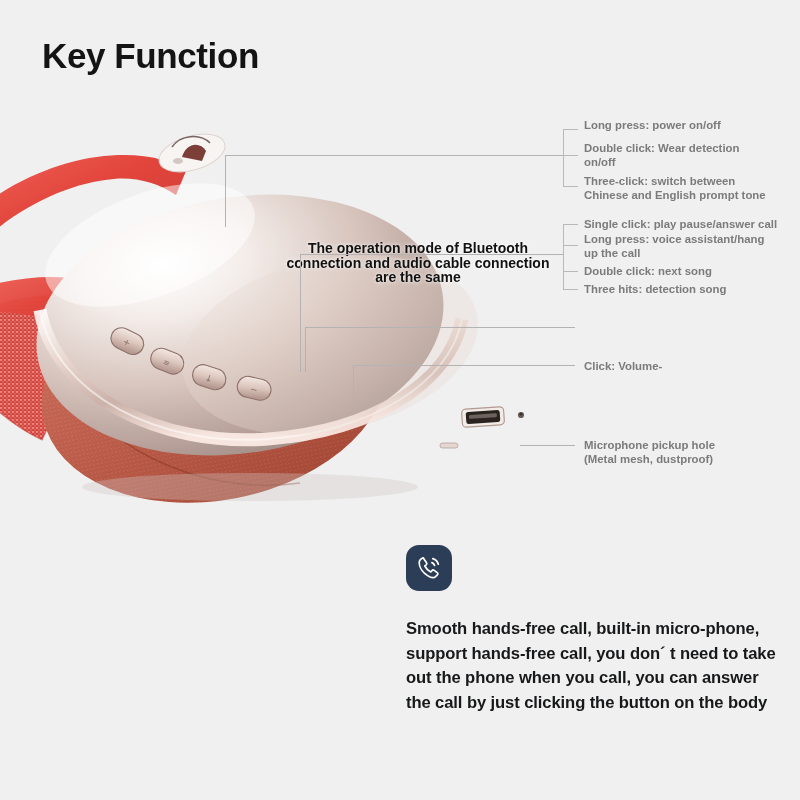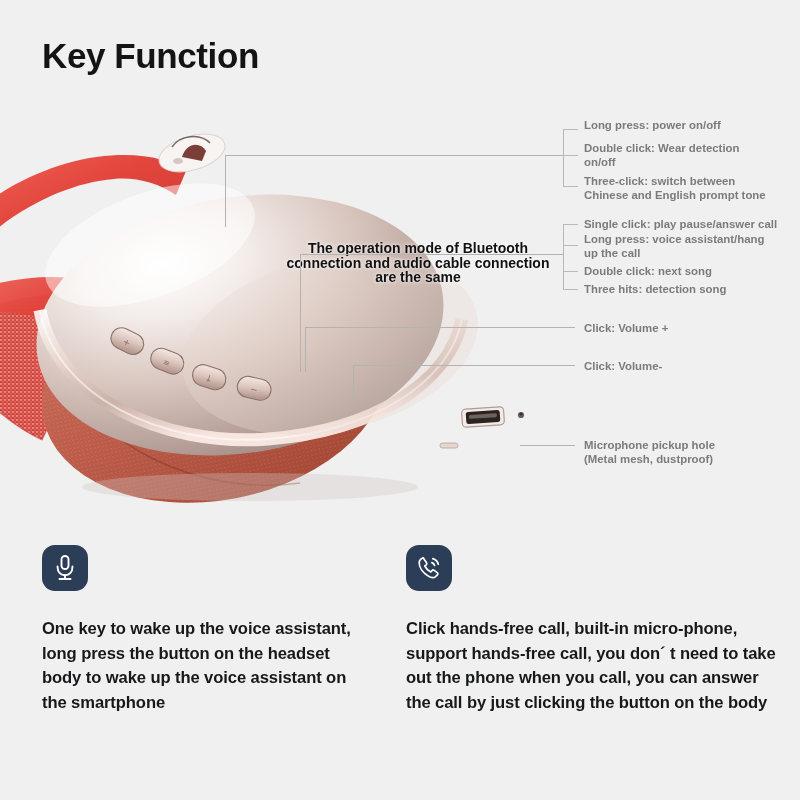--- a/index.html
+++ b/index.html
@@ -210,42 +210,30 @@
   <div class="stub" style="left:563px;top:245px;width:15px;"></div>
   <div class="stub" style="left:563px;top:271px;width:15px;"></div>
   <div class="stub" style="left:563px;top:289px;width:15px;"></div>
 
   <div class="ann" style="left:584px;top:217px;width:215px;">Single click: play pause/answer call</div>
   <div class="ann" style="left:584px;top:232px;width:210px;">Long press: voice assistant/hang
 up the call</div>
   <div class="ann" style="left:584px;top:264px;width:205px;">Double click: next song</div>
   <div class="ann" style="left:584px;top:282px;width:205px;">Three hits: detection song</div>
 
-  <div class="ann" style="left:584px;top:321px;width:200px;">Click: Volume +</div>
   <div class="ann" style="left:584px;top:359px;width:200px;">Click: Volume-</div>
 
   <div class="ann" style="left:584px;top:438px;width:205px;">Microphone pickup hole
 (Metal mesh, dustproof)</div>
 
-  <div class="feature left">
-    <div class="ftile">
-      <svg width="26" height="28" viewBox="0 0 26 28">
-        <rect x="9.5" y="2" width="7" height="13" rx="3.5" fill="none" stroke="#fff" stroke-width="1.9"></rect>
-        <path d="M5.5 12.5 C5.5 18.5 9 21.3 13 21.3 C17 21.3 20.5 18.5 20.5 12.5" fill="none" stroke="#fff" stroke-width="1.9" stroke-linecap="round"></path>
-        <line x1="13" y1="21.3" x2="13" y2="25" stroke="#fff" stroke-width="1.9" stroke-linecap="round"></line>
-        <line x1="7.5" y1="25" x2="18.5" y2="25" stroke="#fff" stroke-width="1.9" stroke-linecap="round"></line>
-      </svg>
-    </div>
-    <div class="ftext">One key to wake up the voice assistant, long press the button on the headset body to wake up the voice assistant on the smartphone</div>
-  </div>
 
   <div class="feature right">
     <div class="ftile">
       <svg width="28" height="28" viewBox="0 0 28 28">
         <path d="M8.2 3.8 C6.2 4.6 4.3 6.6 4.2 8.6 C4.0 13.4 8.0 18.6 12.6 21.6 C15.6 23.6 18.8 24.4 20.6 22.6 L22.4 20.8 C23.1 20.1 23.0 19.2 22.2 18.6 L19.2 16.4 C18.4 15.8 17.5 16.0 16.9 16.7 L15.8 18.0 C13.4 16.8 11.0 14.4 9.8 12.0 L11.2 10.9 C11.9 10.3 12.0 9.4 11.4 8.6 L9.3 5.6 C8.7 4.8 8.9 4.0 8.2 3.8 Z" fill="none" stroke="#fff" stroke-width="1.7" stroke-linejoin="round"></path>
         <path d="M17.8 4.6 C20.4 5.4 22.6 7.6 23.3 10.2" fill="none" stroke="#fff" stroke-width="1.7" stroke-linecap="round"></path>
         <path d="M16.9 8.6 C18.2 9.1 19.2 10.1 19.6 11.4" fill="none" stroke="#fff" stroke-width="1.7" stroke-linecap="round"></path>
       </svg>
     </div>
-    <div class="ftext">Click hands-free call, built-in micro-phone, support hands-free call, you don´ t need to take out the phone when you call, you can answer the call by just clicking the button on the body</div>
+    <div class="ftext">Smooth hands-free call, built-in micro-phone, support hands-free call, you don´ t need to take out the phone when you call, you can answer the call by just clicking the button on the body</div>
   </div>
 
 </div>
 
 </body></html>

